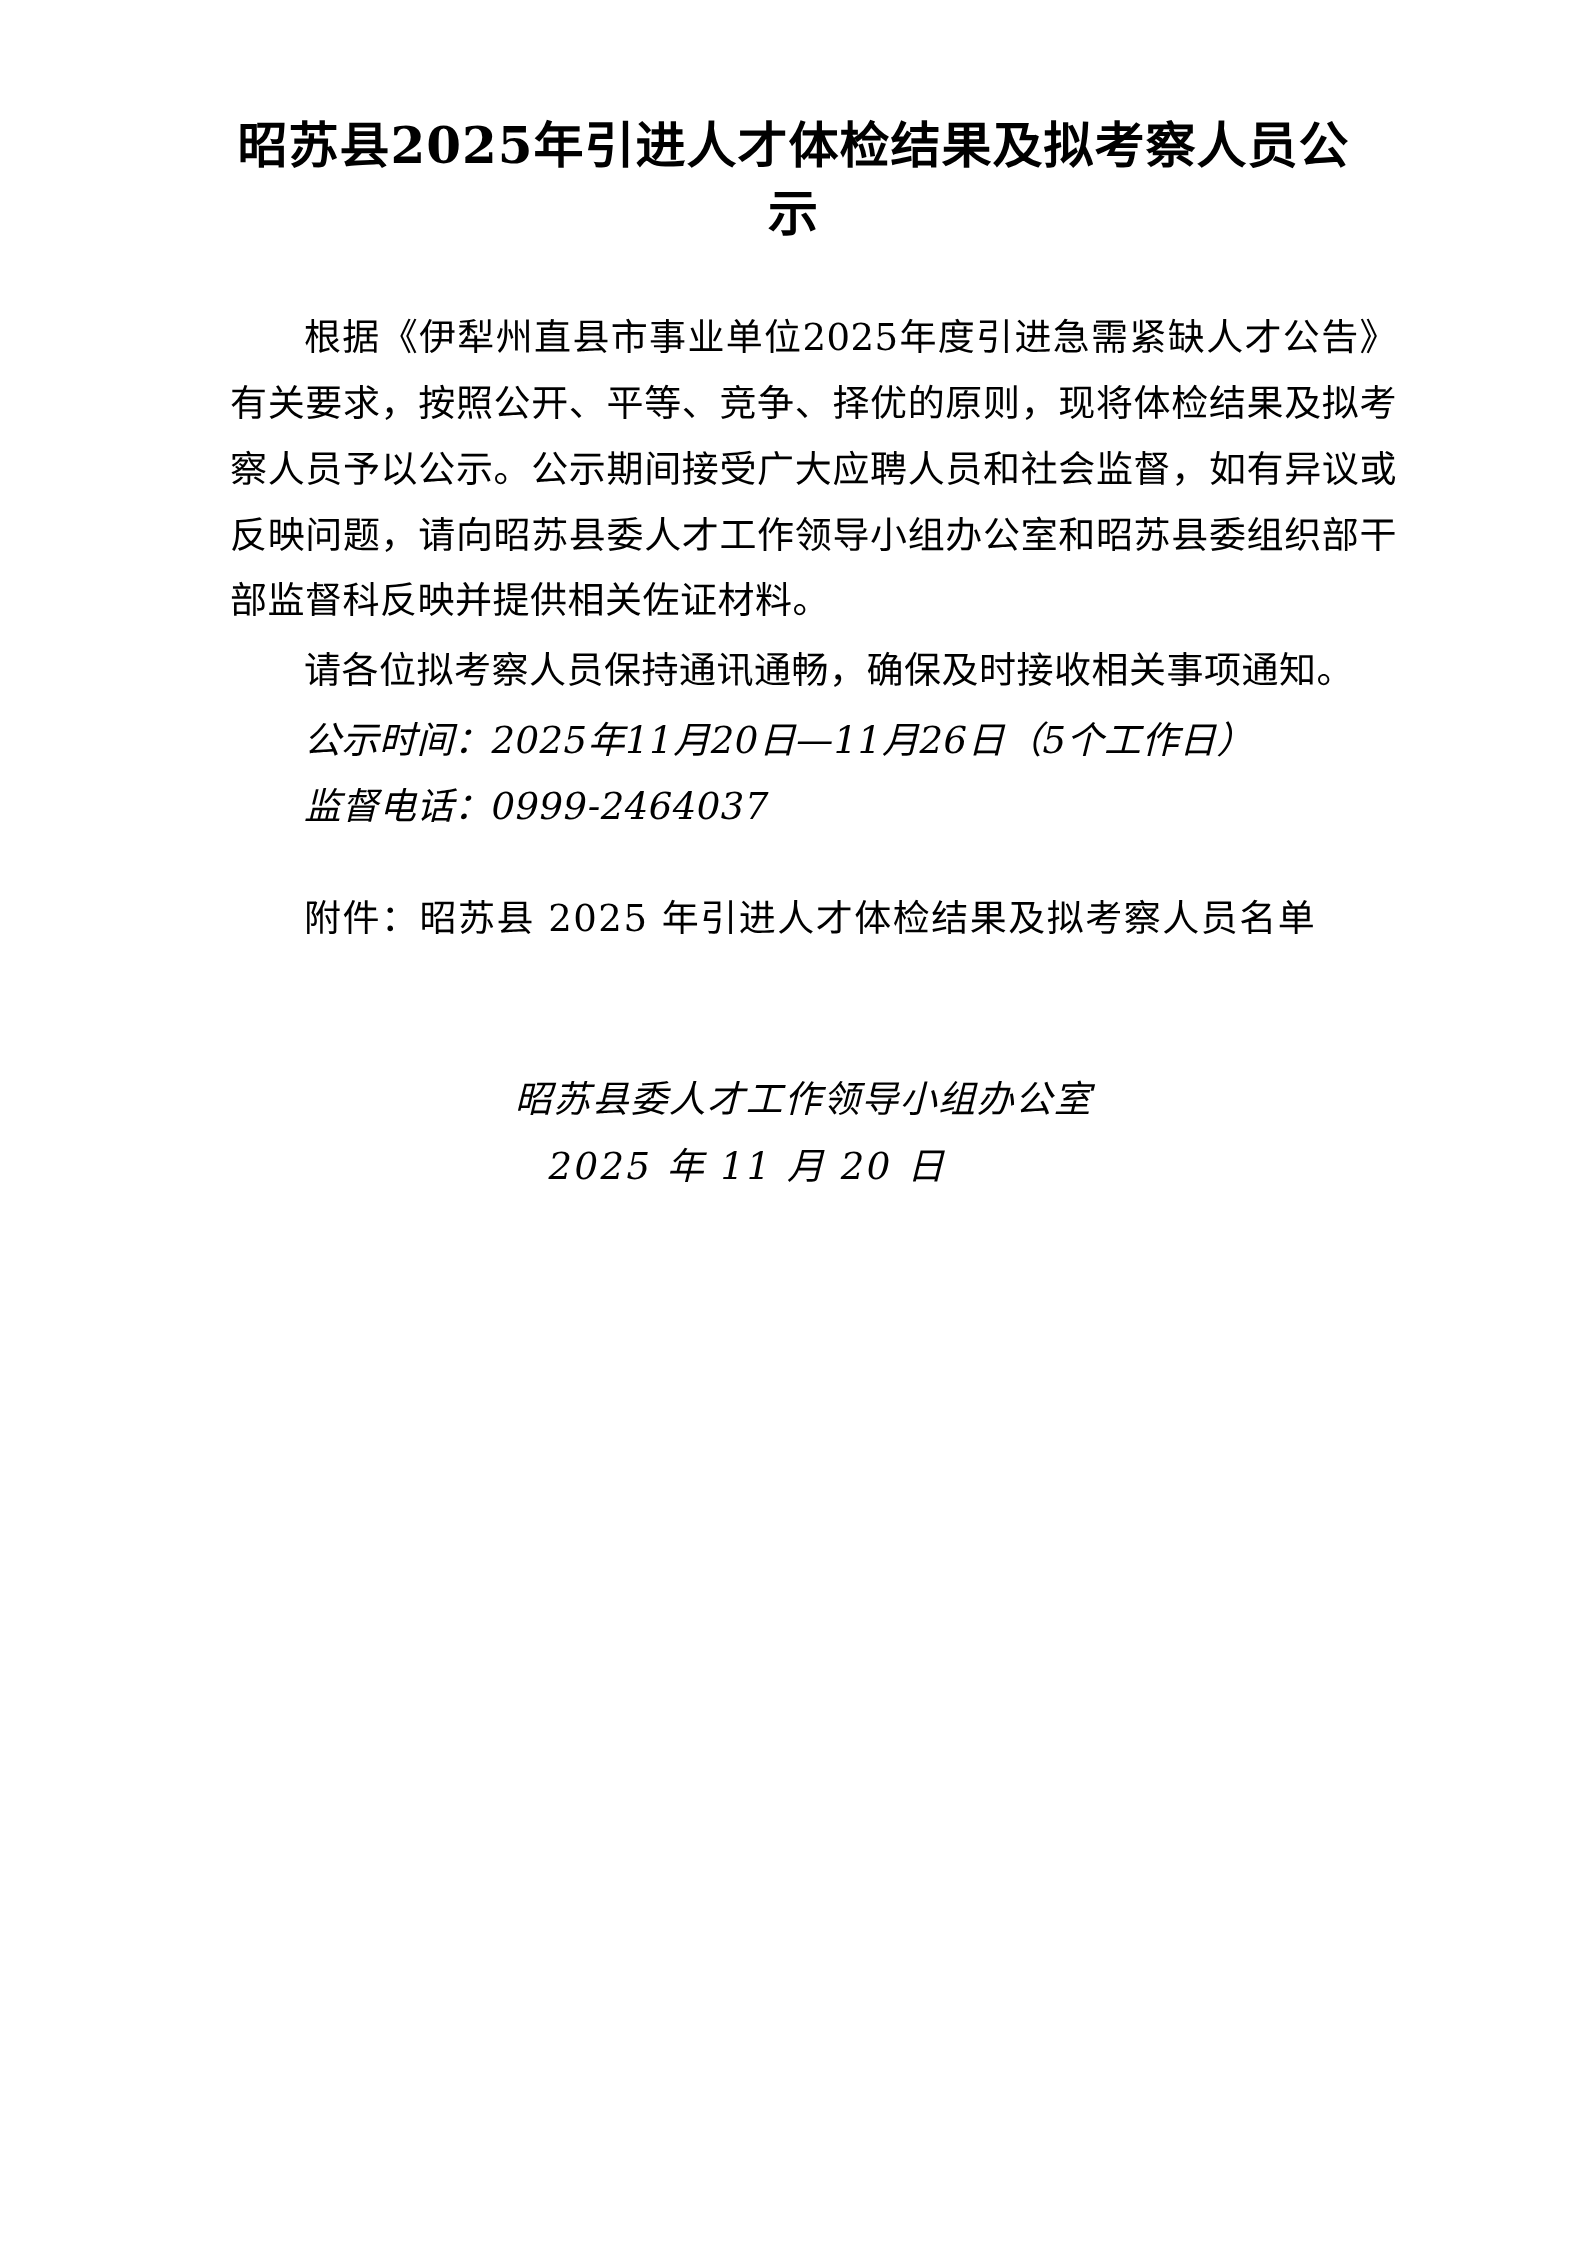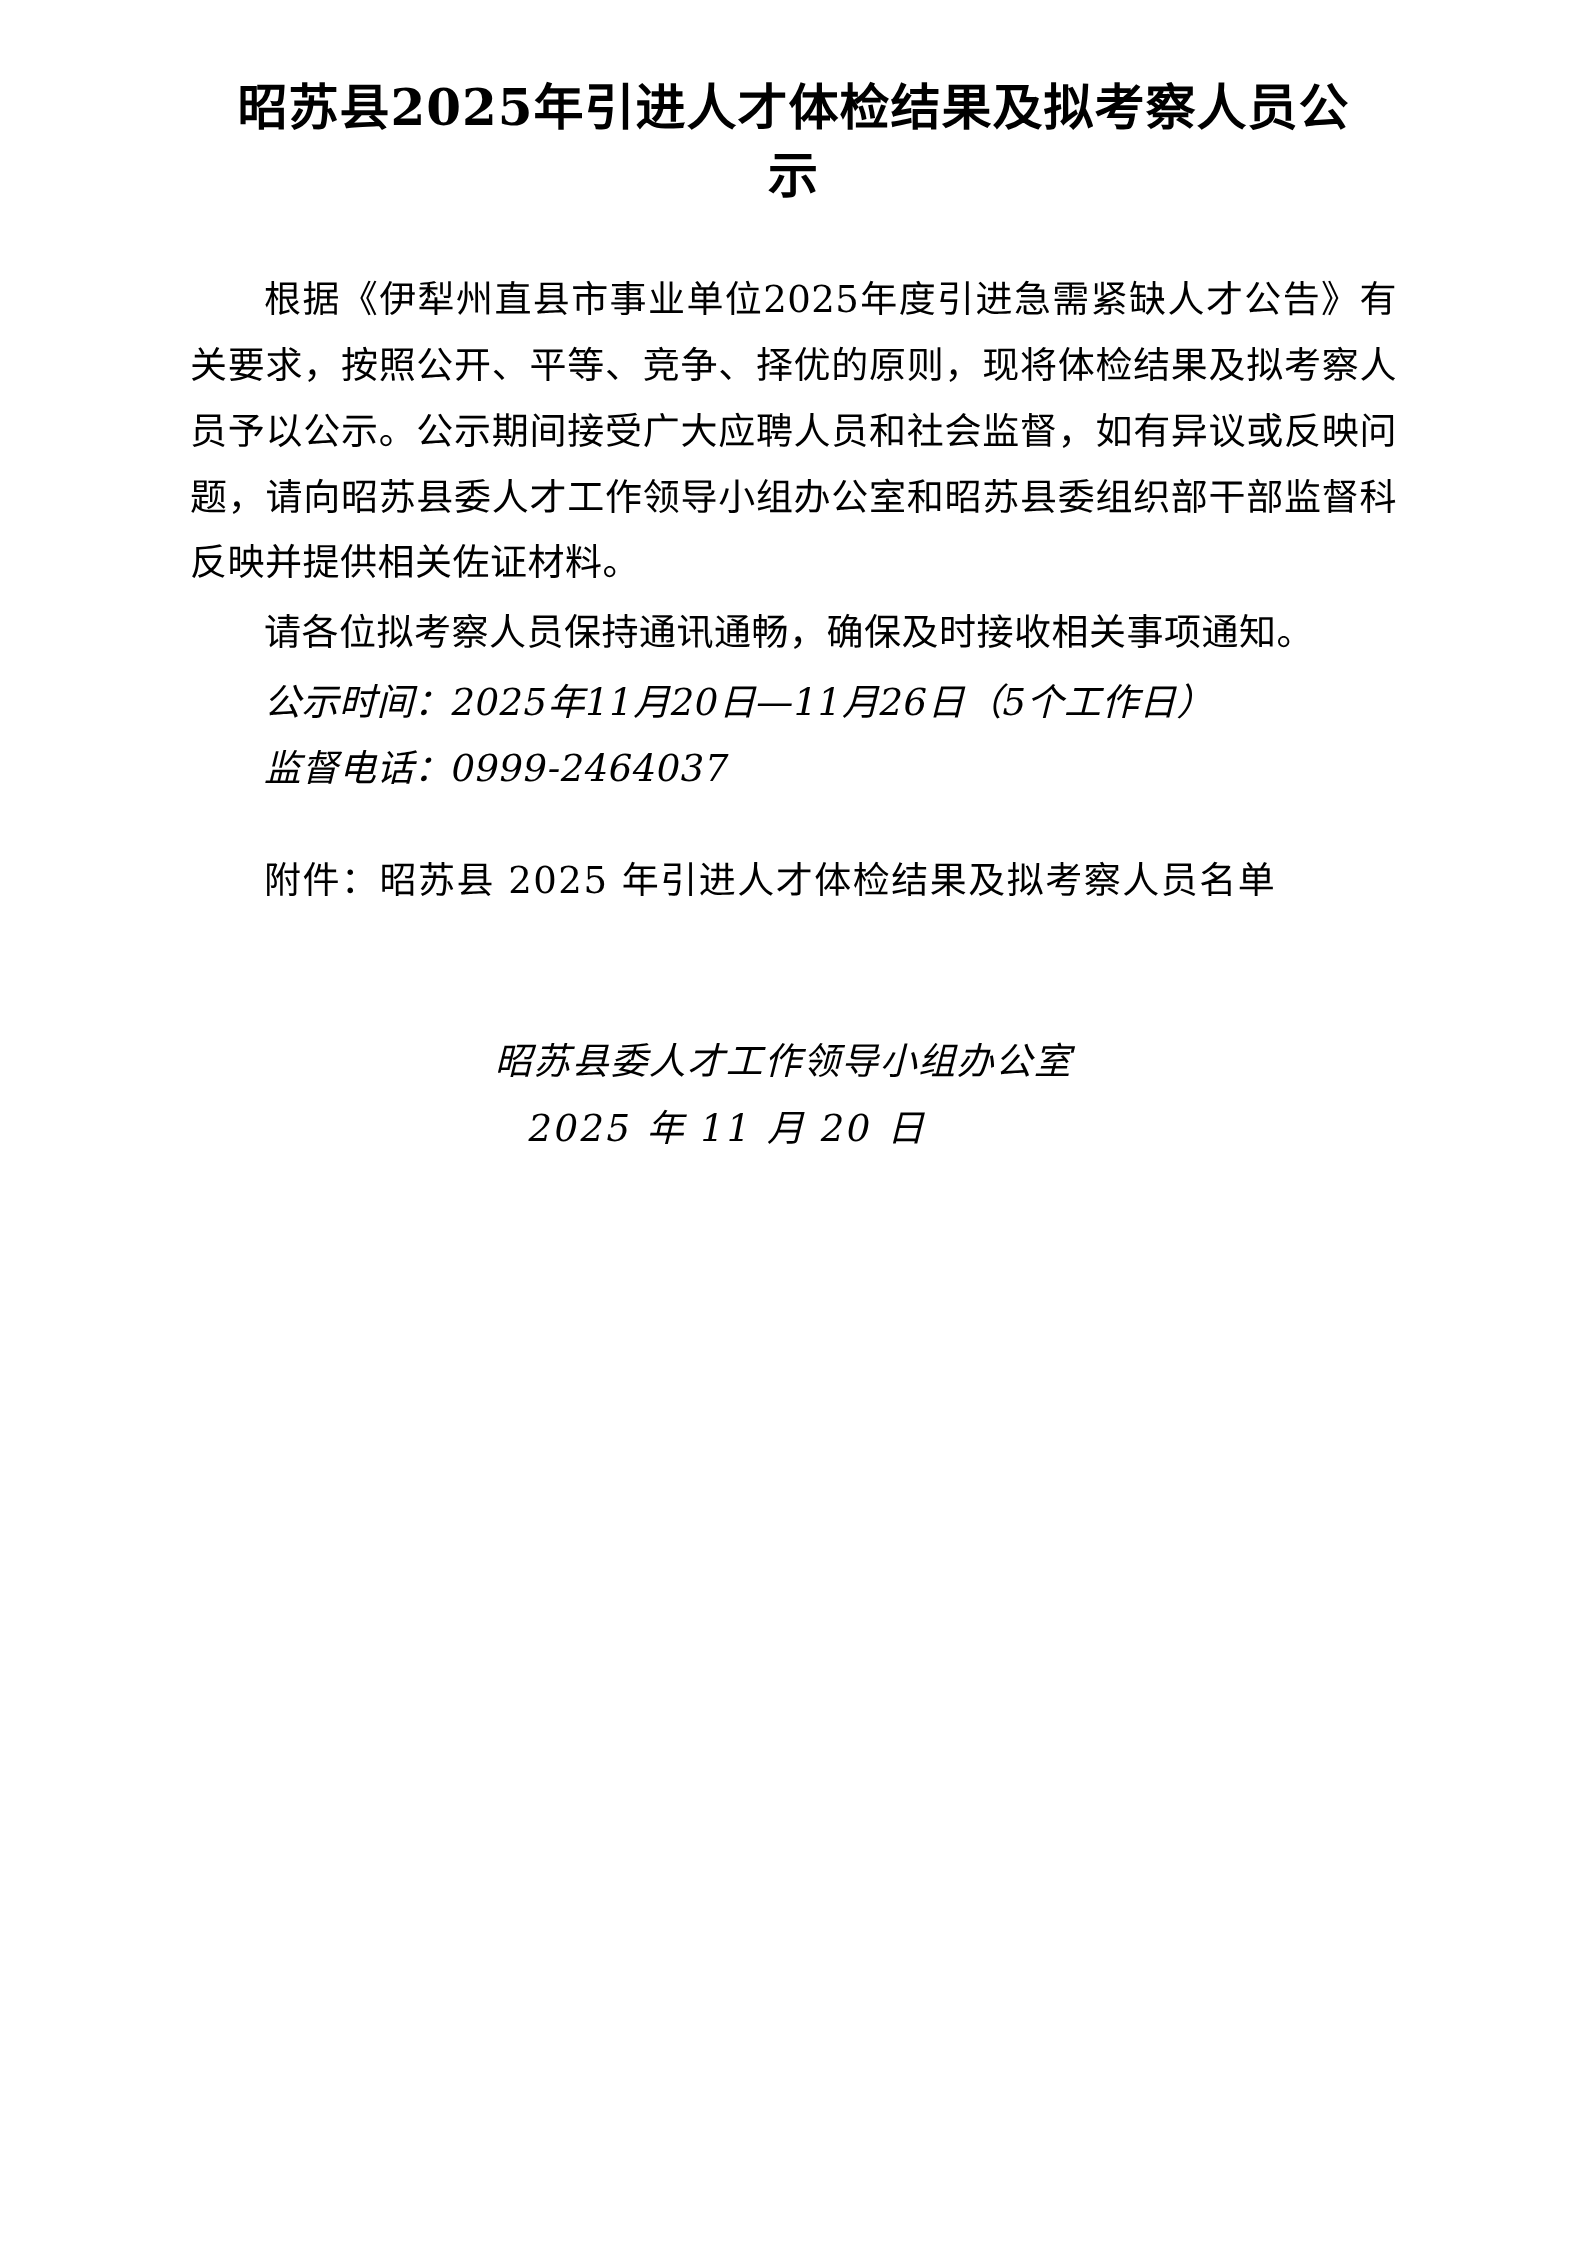--- a/index.html
+++ b/index.html
@@ -12,39 +12,40 @@
     width: 1587px;
     min-height: 2245px;
     font-family: "DejaVu Serif", "Liberation Serif", serif;
     color: #000000;
     -webkit-font-smoothing: antialiased;
   }
   .page {
     width: 1587px;
     min-height: 2245px;
     box-sizing: border-box;
-    padding: 74px 190px 120px 190px;
+    padding: 112px 190px 120px 190px;
     background: #ffffff;
   }
   .doc-title {
     font-family: "DejaVu Serif", "Liberation Serif", serif;
     font-weight: bold;
     font-size: 50px;
     line-height: 1.35;
     text-align: center;
     letter-spacing: 1px;
     margin: 0 0 58px 0;
     padding: 0 40px;
   }
   .body-text {
     font-size: 37px;
     line-height: 1.78;
     text-align: justify;
     text-justify: inter-ideograph;
     letter-spacing: 0.5px;
+    margin-left: 40px;
   }
   .para {
     margin: 0 0 4px 0;
     text-indent: 2em;
   }
   .info-line {
     margin: 0;
     text-indent: 2em;
     font-size: 37px;
     line-height: 1.78;

